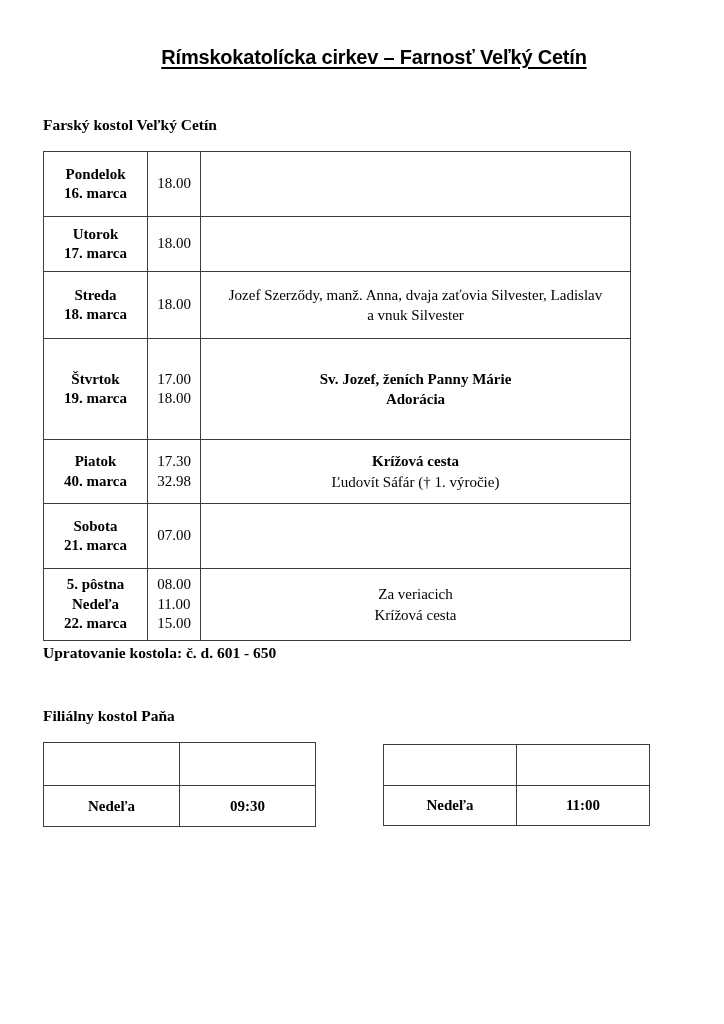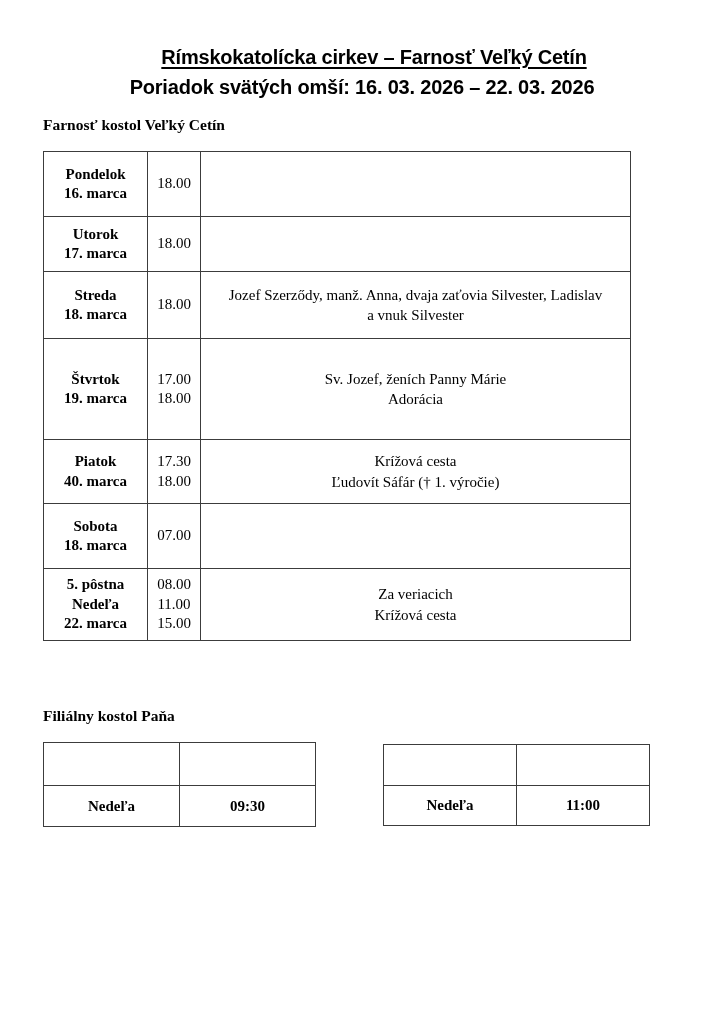--- a/index.html
+++ b/index.html
@@ -57,21 +57,21 @@
     line-height:1.3;
     white-space:pre-line;
   }
   .time{
     font-size:15px;
     line-height:1.3;
     white-space:pre-line;
   }
   .detail{font-size:15px;line-height:1.35;}
   .detail .line{display:block;}
-  .detail .bold{font-weight:normal;}
+  .detail .bold{font-weight:bold;}
   
   .note{
     position:absolute;left:43px;top:644px;
     font-weight:bold;font-size:15.5px;
   }
   
   .filial{position:absolute;}
   .f-pana{left:43px;top:742px;width:272px;}
   .f-maly{left:383px;top:744px;width:267px;}
   .filial td{font-weight:bold;font-size:15px;}
@@ -80,24 +80,23 @@
   .fr0{height:43px;} .fr1{height:41px;}
   .f-maly .fr0{height:41px;} .f-maly .fr1{height:40px;}
 </style>
 </head>
 <body>
 
 <div class="page">
 
   <div class="doc-title">
     <div class="underline">Rímskokatolícka cirkev – Farnosť Veľký Cetín</div>
-    <div>Poriadok svätých omší: 16. 03. 2026 – 22. 03. 2026</div>
   </div>
 
-  <div class="sec-heading h-parish">Farnosť kostol Veľký Cetín</div>
+  <div class="sec-heading h-parish">Farský kostol Veľký Cetín</div>
 
   <table class="schedule">
     <colgroup>
         <col class="c-day">
         <col class="c-time">
         <col class="c-detail">
       </colgroup>
     <tbody>
       <tr class="r0">
         <td class="day">Pondelok
@@ -127,47 +126,48 @@
 18.00</td>
         <td class="detail">
           <span class="line bold">Sv. Jozef, ženích Panny Márie</span>
           <span class="line bold">Adorácia</span>
         </td>
       </tr>
       <tr class="r4">
         <td class="day">Piatok
 40. marca</td>
         <td class="time">17.30
-18.00</td>
+32.98</td>
         <td class="detail">
           <span class="line bold">Krížová cesta</span>
           <span class="line">Ľudovít Sáfár († 1.  výročie)</span>
         </td>
       </tr>
       <tr class="r5">
         <td class="day">Sobota
-18. marca</td>
+21. marca</td>
         <td class="time">07.00</td>
         <td class="detail"></td>
       </tr>
       <tr class="r6">
         <td class="day">5. pôstna
 Nedeľa
 22. marca</td>
         <td class="time">08.00
 11.00
 15.00</td>
         <td class="detail">
           <span class="line">Za veriacich</span>
           <span class="line">Krížová cesta</span>
         </td>
       </tr>
     </tbody>
   </table>
 
+  <div class="note">Upratovanie kostola: č. d. 601 - 650</div>
 
   <div class="sec-heading h-pana">Filiálny kostol Paňa</div>
   <table class="filial f-pana">
     <colgroup>
         <col class="fc">
         <col class="fc">
       </colgroup>
     <tbody>
       <tr class="fr0">
         <td></td>

